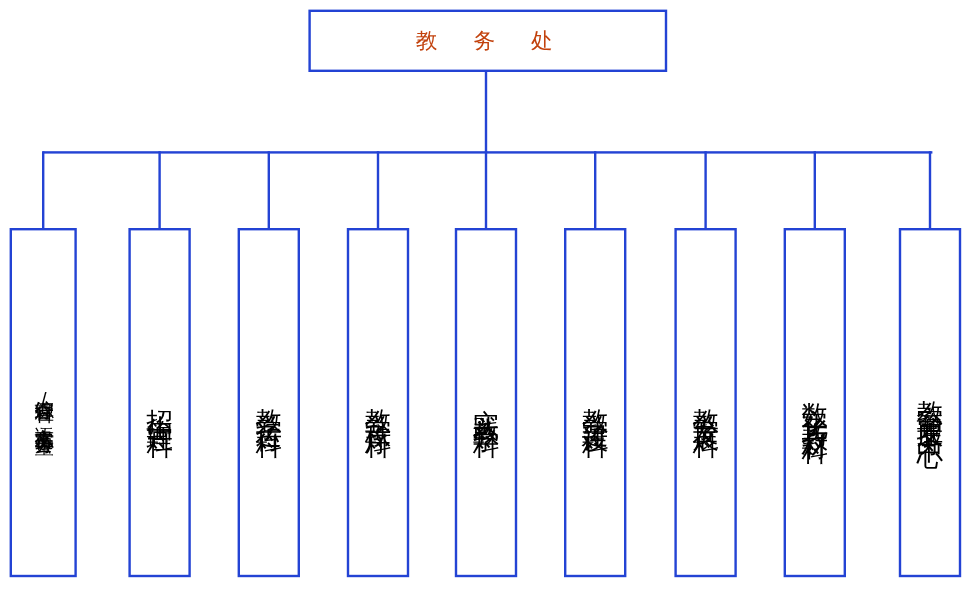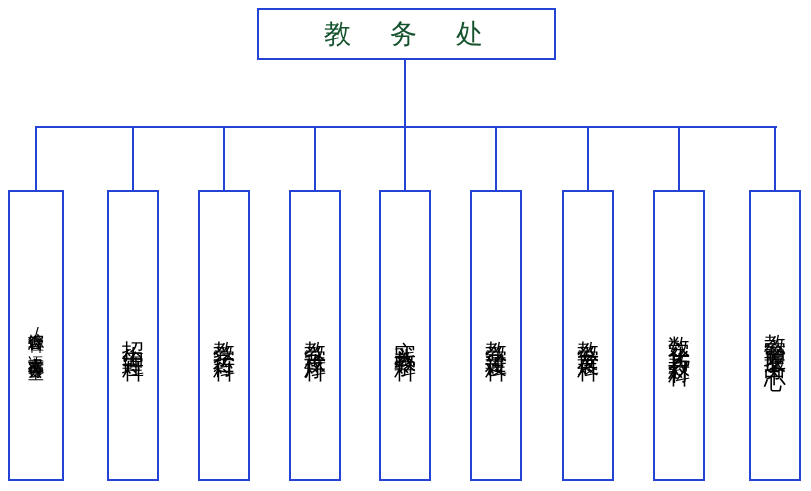--- a/index.html
+++ b/index.html
@@ -23,22 +23,22 @@
     width: 299px;
     height: 52px;
     box-sizing: border-box;
     border: 2px solid #2343D4;
     background: #ffffff;
     display: flex;
     align-items: center;
     justify-content: center;
   }
   .root-label {
-    color: #14532d;
-    font-size: 27px;
+    color: #c2410c;
+    font-size: 18px;
     letter-spacing: 6px;
     white-space: nowrap;
   }
   
   .line {
     position: absolute;
     background: #2343D4;
   }
   .stem   { left: 404px; top: 59px;  width: 2px;  height: 68px; }
   .rail   { left: 36px;  top: 126px; width: 741px; height: 2px; }

